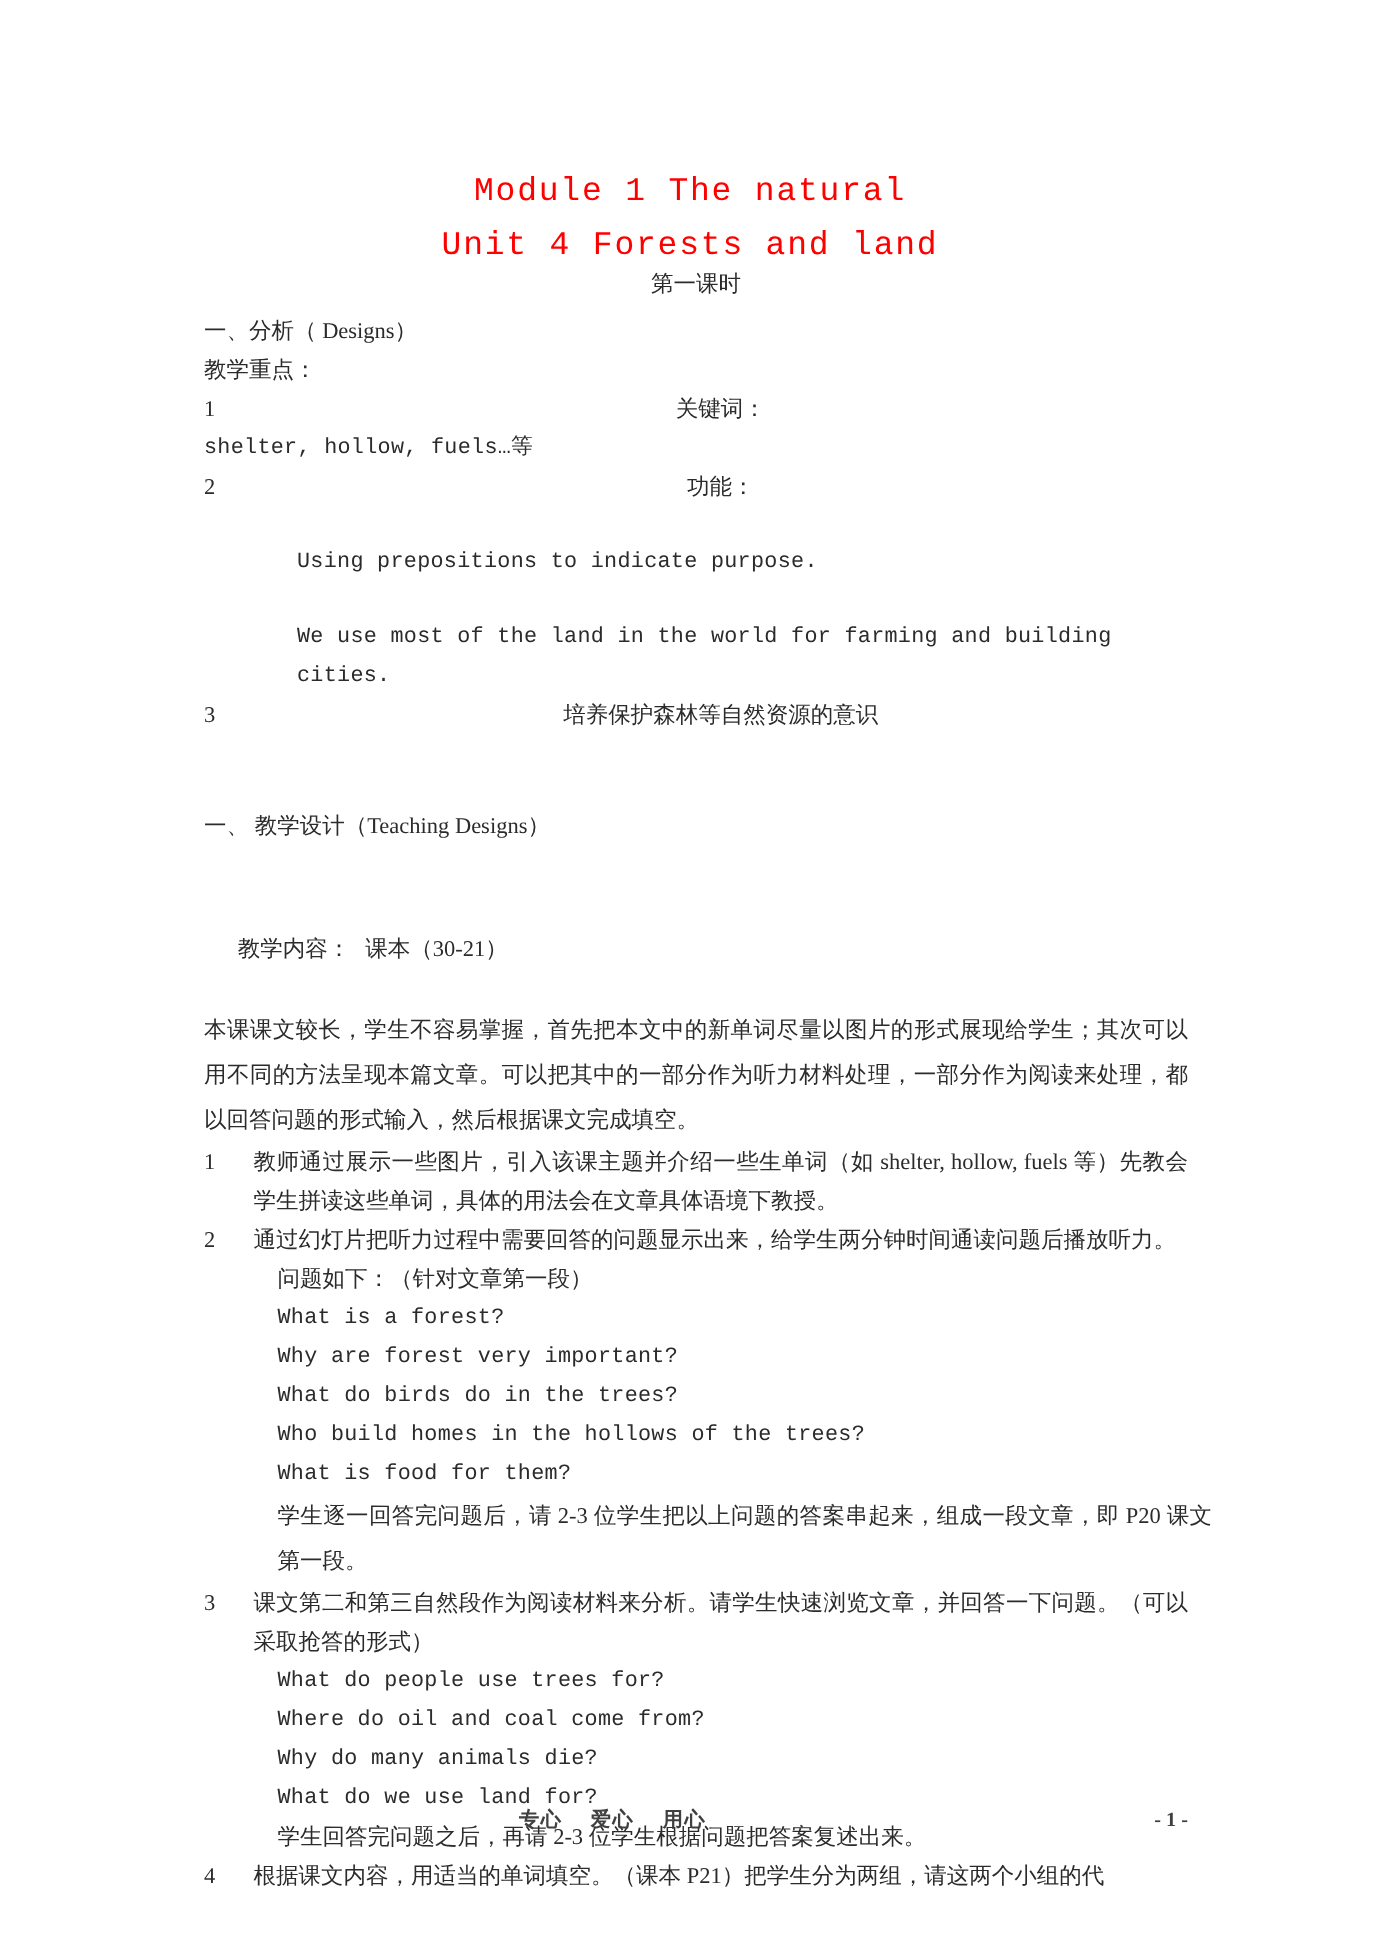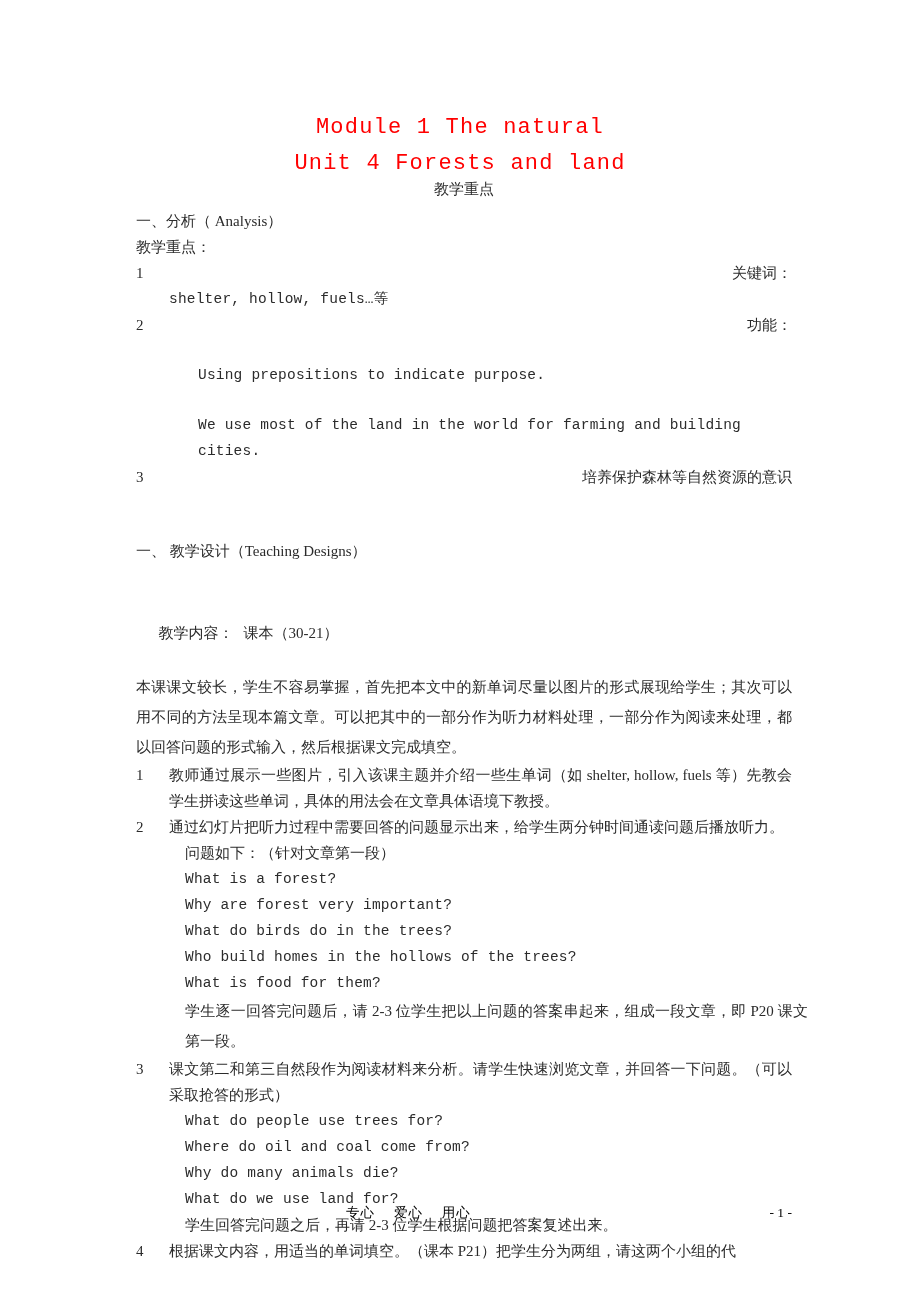--- a/index.html
+++ b/index.html
@@ -64,21 +64,21 @@
     font-family: "Liberation Serif", "DejaVu Serif", serif;
   }
   .mono {
     font-family: "Liberation Mono", "DejaVu Sans Mono", monospace;
     font-size: 14.5px;
     letter-spacing: 0.2px;
   }
 
   
   .i0  { margin-left: 0px; }
-  .i2  { margin-left: 33px; }
+  .i2  { }
   .i3  { margin-left: 62px; margin-top: 24px; }
   .i4  { margin-left: 49px; }
 
   
   .num-row {
     display: flex;
     align-items: flex-start;
     font-size: 15px;
     line-height: 26px;
   }
@@ -88,67 +88,68 @@
     font-family: "Liberation Serif", "DejaVu Serif", serif;
     font-size: 15px;
     line-height: 26px;
   }
   .num-row > .txt {
     flex: 1 1 auto;
     line-height: 26px;
     text-align: justify;
     text-justify: inter-character;
   }
-  .num-row.tight > .txt { text-align: right; }
+  .num-row.tight > .txt { text-align: center; }
 
   .gap-sm { height: 14px; }
   .gap-md { height: 34px; }
   .gap-lg { height: 30px; }
 
   .para {
     text-align: justify;
     text-justify: inter-character;
     line-height: 30px;
     font-size: 15px;
   }
 
   
   .footer {
     position: absolute;
     left: 136px;
     top: 1204px;
     width: 656px;
     font-size: 13.5px;
-    color: #000000;
+    color: #404040;
     display: flex;
     align-items: center;
+    font-weight: bold;
   }
   .footer .slogan {
     margin-left: 210px;
     letter-spacing: 1px;
     white-space: pre;
   }
   .footer .pageno {
     margin-left: auto;
     font-family: "Liberation Serif", "DejaVu Serif", serif;
     white-space: pre;
   }
 </style>
 </head>
 <body>
 
 <div class="page">
 
   <div class="title-line title-1">Module 1 The natural</div>
   <div class="title-line title-2">Unit 4 Forests and land</div>
-  <div class="subtitle">教学重点</div>
+  <div class="subtitle">第一课时</div>
 
   <div class="body-wrap">
 
-    <div class="ln i0">一、分析（ Analysis）</div>
+    <div class="ln i0">一、分析（ Designs）</div>
 
     <div class="ln i0">教学重点：</div>
 
     <div class="num-row tight">
       <span class="num">1</span>
       <span class="txt">关键词：</span>
     </div>
 
     <div class="ln mono i2">shelter, hollow, fuels…等</div>
 

